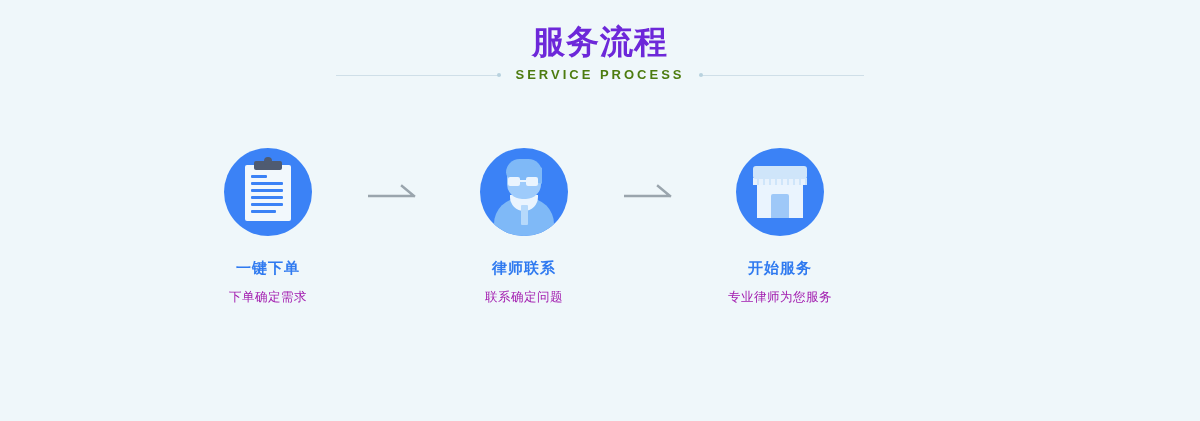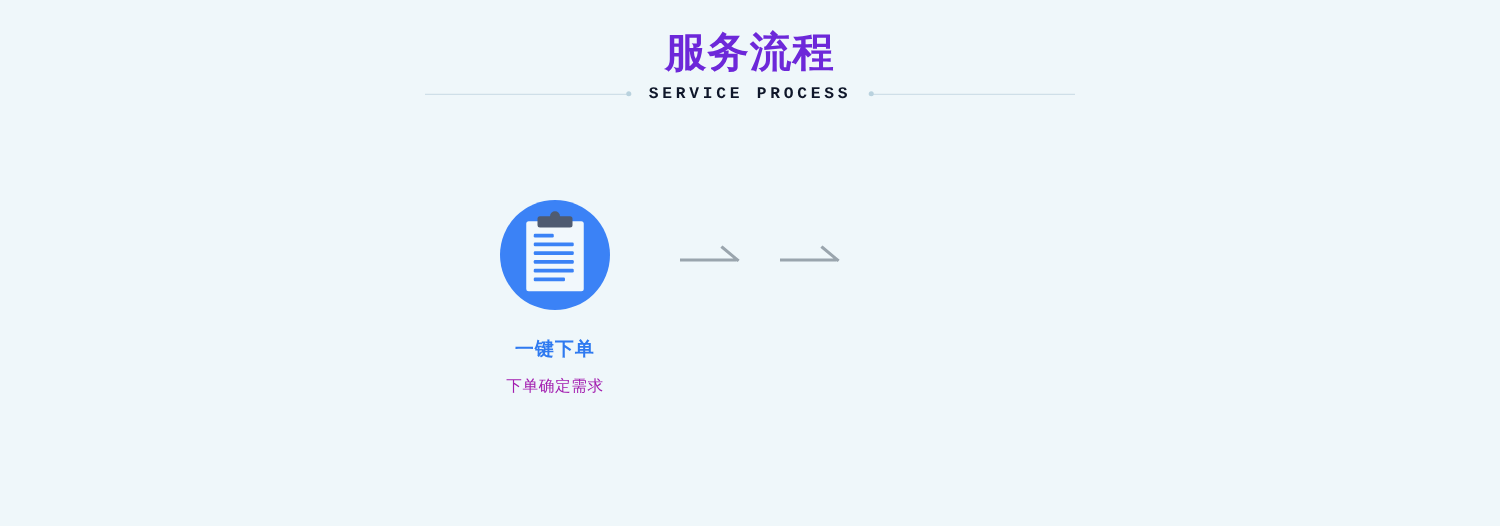--- a/index.html
+++ b/index.html
@@ -66,32 +66,31 @@
     border-radius: 50%;
     background: #b9d2de;
   }
   .divider.left .dot { right: 0; }
   .divider.right .dot { left: 0; }
 
   .subtitle {
     font-size: 13px;
     line-height: 18px;
     font-weight: bold;
-    color: #0f172a;
+    color: #4d7c0f;
     letter-spacing: 3px;
     margin: 0 14px;
     white-space: nowrap;
-    font-family: Liberation Mono, monospace;
   }
 
   
   .steps {
     position: absolute;
     left: 0;
-    top: 160px;
+    top: 148px;
     width: 1048px;
     display: flex;
     justify-content: center;
     align-items: flex-start;
   }
   .step {
     width: 176px;
     display: flex;
     flex-direction: column;
     align-items: center;
@@ -320,21 +319,47 @@
     <div class="step-title">一键下单</div>
     <div class="step-desc">下单确定需求</div>
   </div>
 
   <div class="arrow">
     <svg width="56" height="20" viewBox="0 0 56 20" aria-hidden="true">
       <path d="M1 14 H44 M34 4 L46 14" stroke="#9aa5ad" stroke-width="2.4" fill="none" stroke-linecap="square"></path>
     </svg>
   </div>
 
+  <div class="step">
+    <div class="circle">
+      <span class="person-body"></span>
+      <span class="person-neck"></span>
+      <span class="person-collar"></span>
+      <span class="person-tie"></span>
+      <span class="person-head"></span>
+      <span class="person-hair"></span>
+      <span class="person-hair2"></span>
+      <span class="glasses-l"></span>
+      <span class="glasses-r"></span>
+      <span class="glasses-bridge"></span>
+    </div>
+    <div class="step-title">律师联系</div>
+    <div class="step-desc">联系确定问题</div>
+  </div>
 
   <div class="arrow">
     <svg width="56" height="20" viewBox="0 0 56 20" aria-hidden="true">
       <path d="M1 14 H44 M34 4 L46 14" stroke="#9aa5ad" stroke-width="2.4" fill="none" stroke-linecap="square"></path>
     </svg>
   </div>
 
+  <div class="step">
+    <div class="circle">
+      <span class="shop-body"></span>
+      <span class="shop-door"></span>
+      <span class="shop-fringe"></span>
+      <span class="shop-awning"></span>
+    </div>
+    <div class="step-title">开始服务</div>
+    <div class="step-desc">专业律师为您服务</div>
+  </div>
 
 </div>
 
 </body></html>

